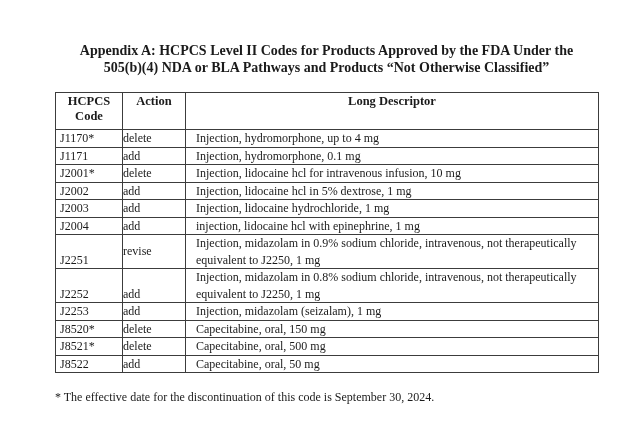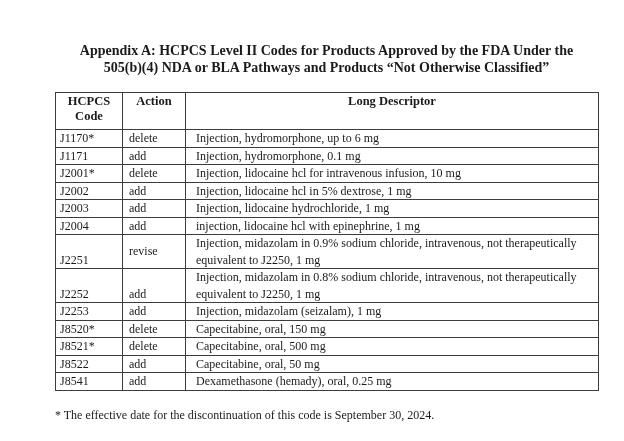--- a/index.html
+++ b/index.html
@@ -39,21 +39,21 @@
     height: 29px;
     padding: 1px 4px 6px 4px;
   }
   td {
     height: 16px;
     line-height: 16.5px;
     vertical-align: middle;
     padding: 0;
   }
   td.code { padding-left: 4px; }
-  td.action { padding-left: 6px; }
+  td.action { }
   td.desc { padding: 0 6px 0 10px; }
   tr.tall td { height: 33px; line-height: 16.2px; }
   td.vb { vertical-align: bottom; }
   td.vm { vertical-align: middle; }
   .footnote {
     margin: 17px 12px 0 55px;
     font-size: 12px;
     line-height: 15px;
   }
 </style>
@@ -77,21 +77,21 @@
       <tr>
         <th>HCPCS Code</th>
         <th>Action</th>
         <th>Long Descriptor</th>
       </tr>
     </thead>
     <tbody>
       <tr>
         <td class="code">J1170*</td>
         <td class="action">delete</td>
-        <td class="desc">Injection, hydromorphone, up to 6 mg</td>
+        <td class="desc">Injection, hydromorphone, up to 4 mg</td>
       </tr>
       <tr>
         <td class="code">J1171</td>
         <td class="action">add</td>
         <td class="desc">Injection, hydromorphone, 0.1 mg</td>
       </tr>
       <tr>
         <td class="code">J2001*</td>
         <td class="action">delete</td>
         <td class="desc">Injection, lidocaine hcl for intravenous infusion, 10 mg</td>
@@ -134,23 +134,18 @@
       <tr>
         <td class="code">J8521*</td>
         <td class="action">delete</td>
         <td class="desc">Capecitabine, oral, 500 mg</td>
       </tr>
       <tr>
         <td class="code">J8522</td>
         <td class="action">add</td>
         <td class="desc">Capecitabine, oral, 50 mg</td>
       </tr>
-      <tr>
-        <td class="code">J8541</td>
-        <td class="action">add</td>
-        <td class="desc">Dexamethasone (hemady), oral, 0.25 mg</td>
-      </tr>
     </tbody>
   </table>
 
   <div class="footnote">* The effective date for the discontinuation of this code is September 30, 2024.</div>
 
 </div>
 
 </body></html>

